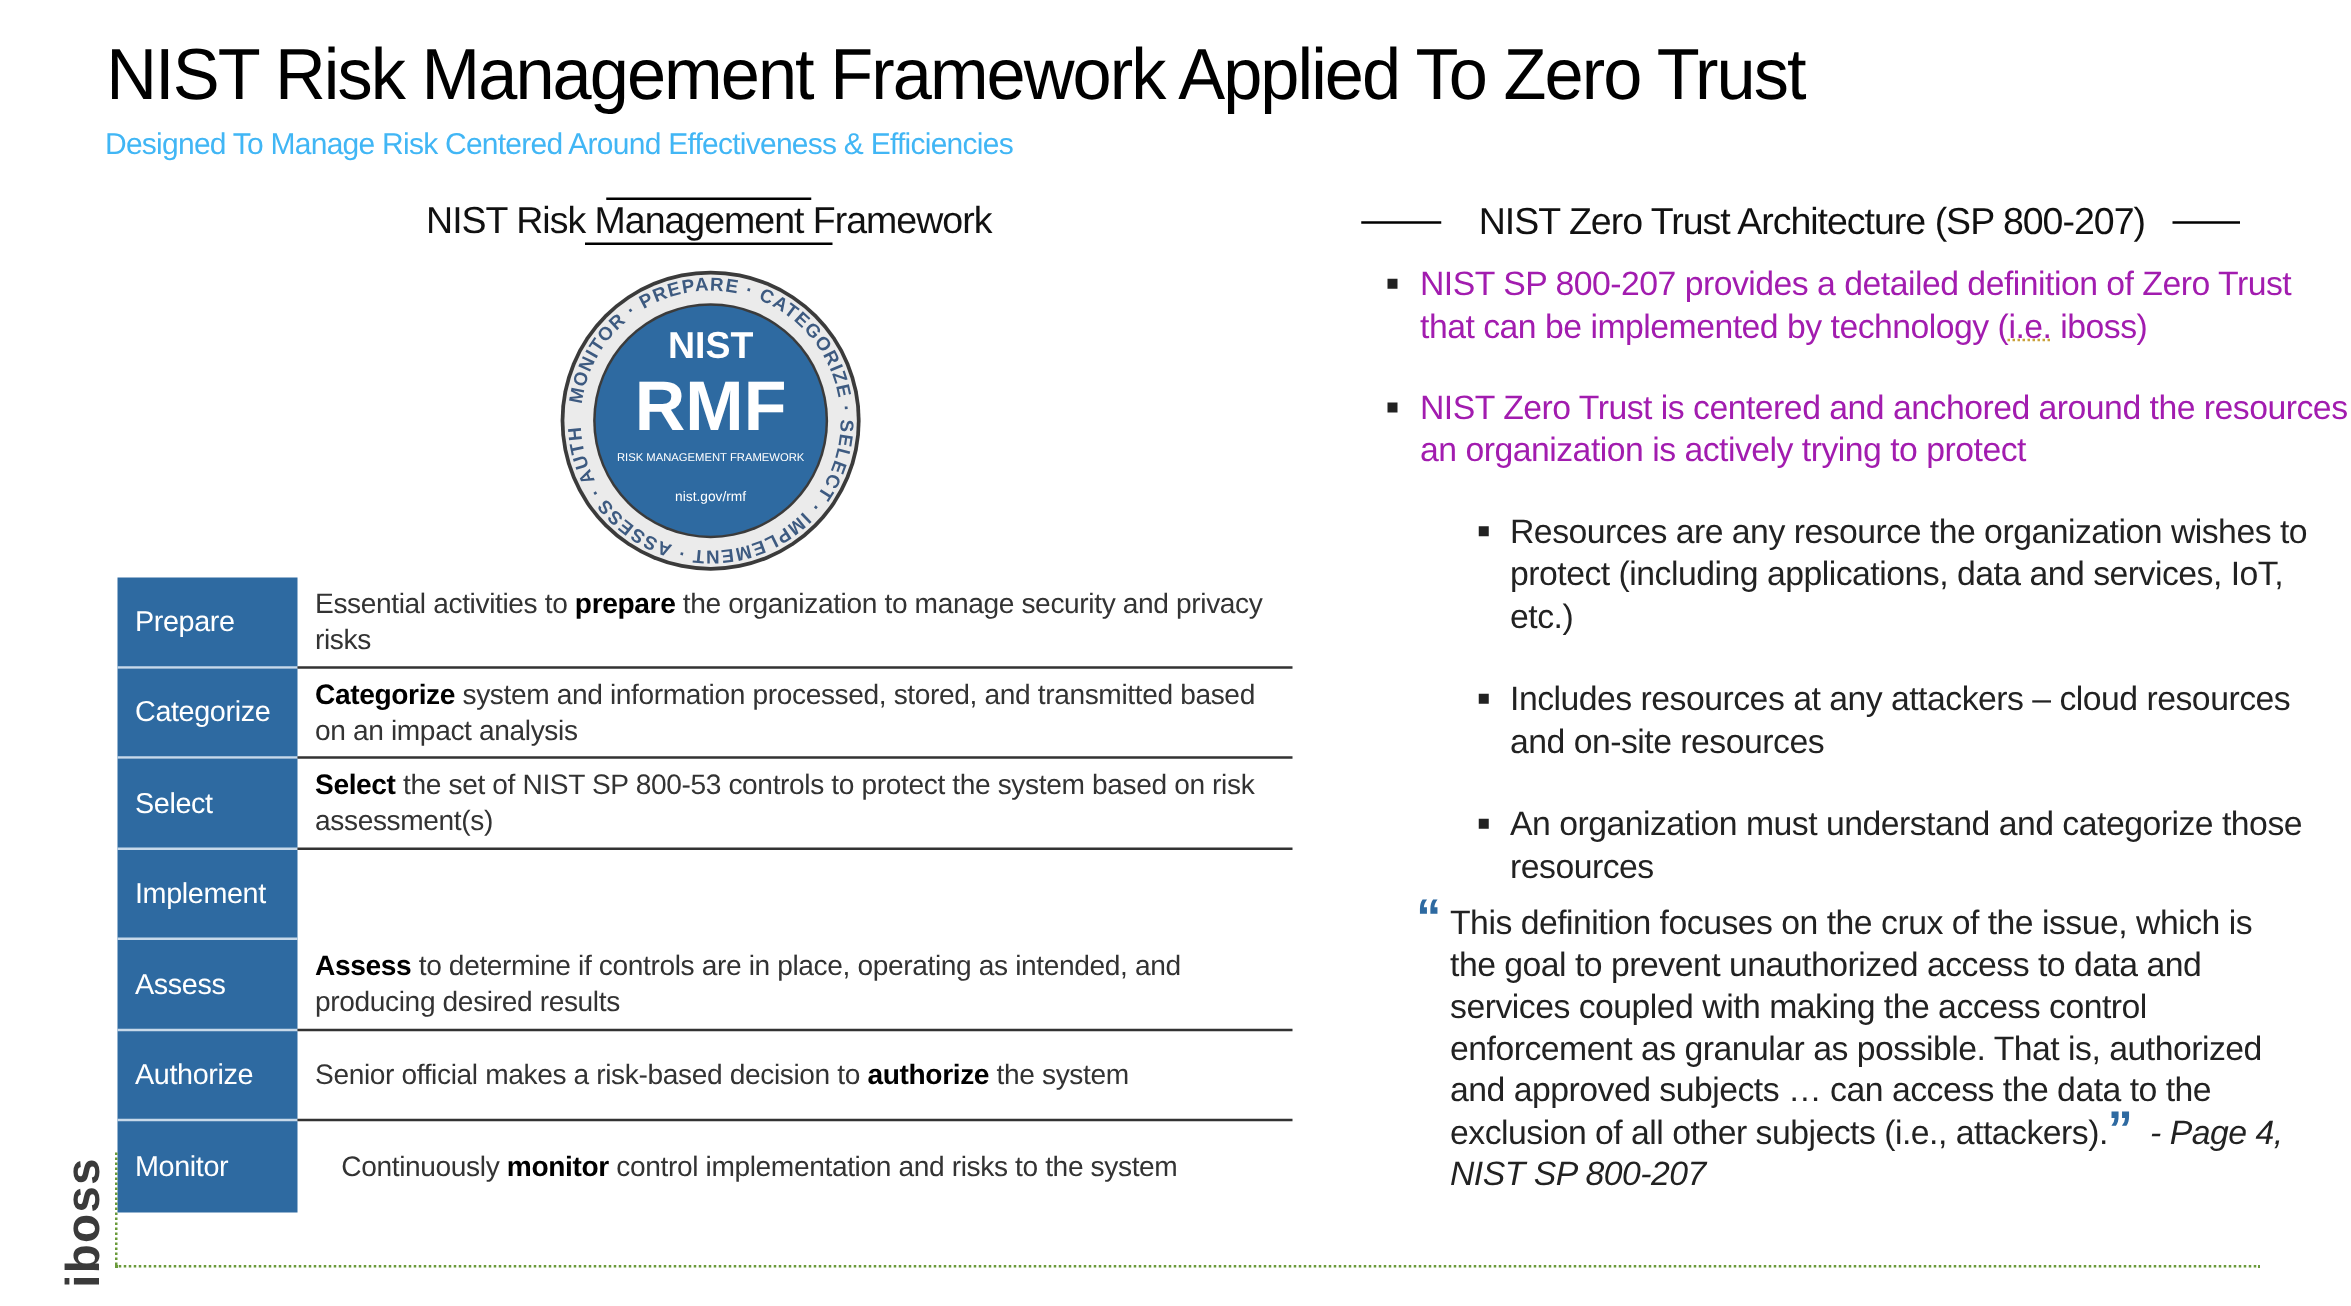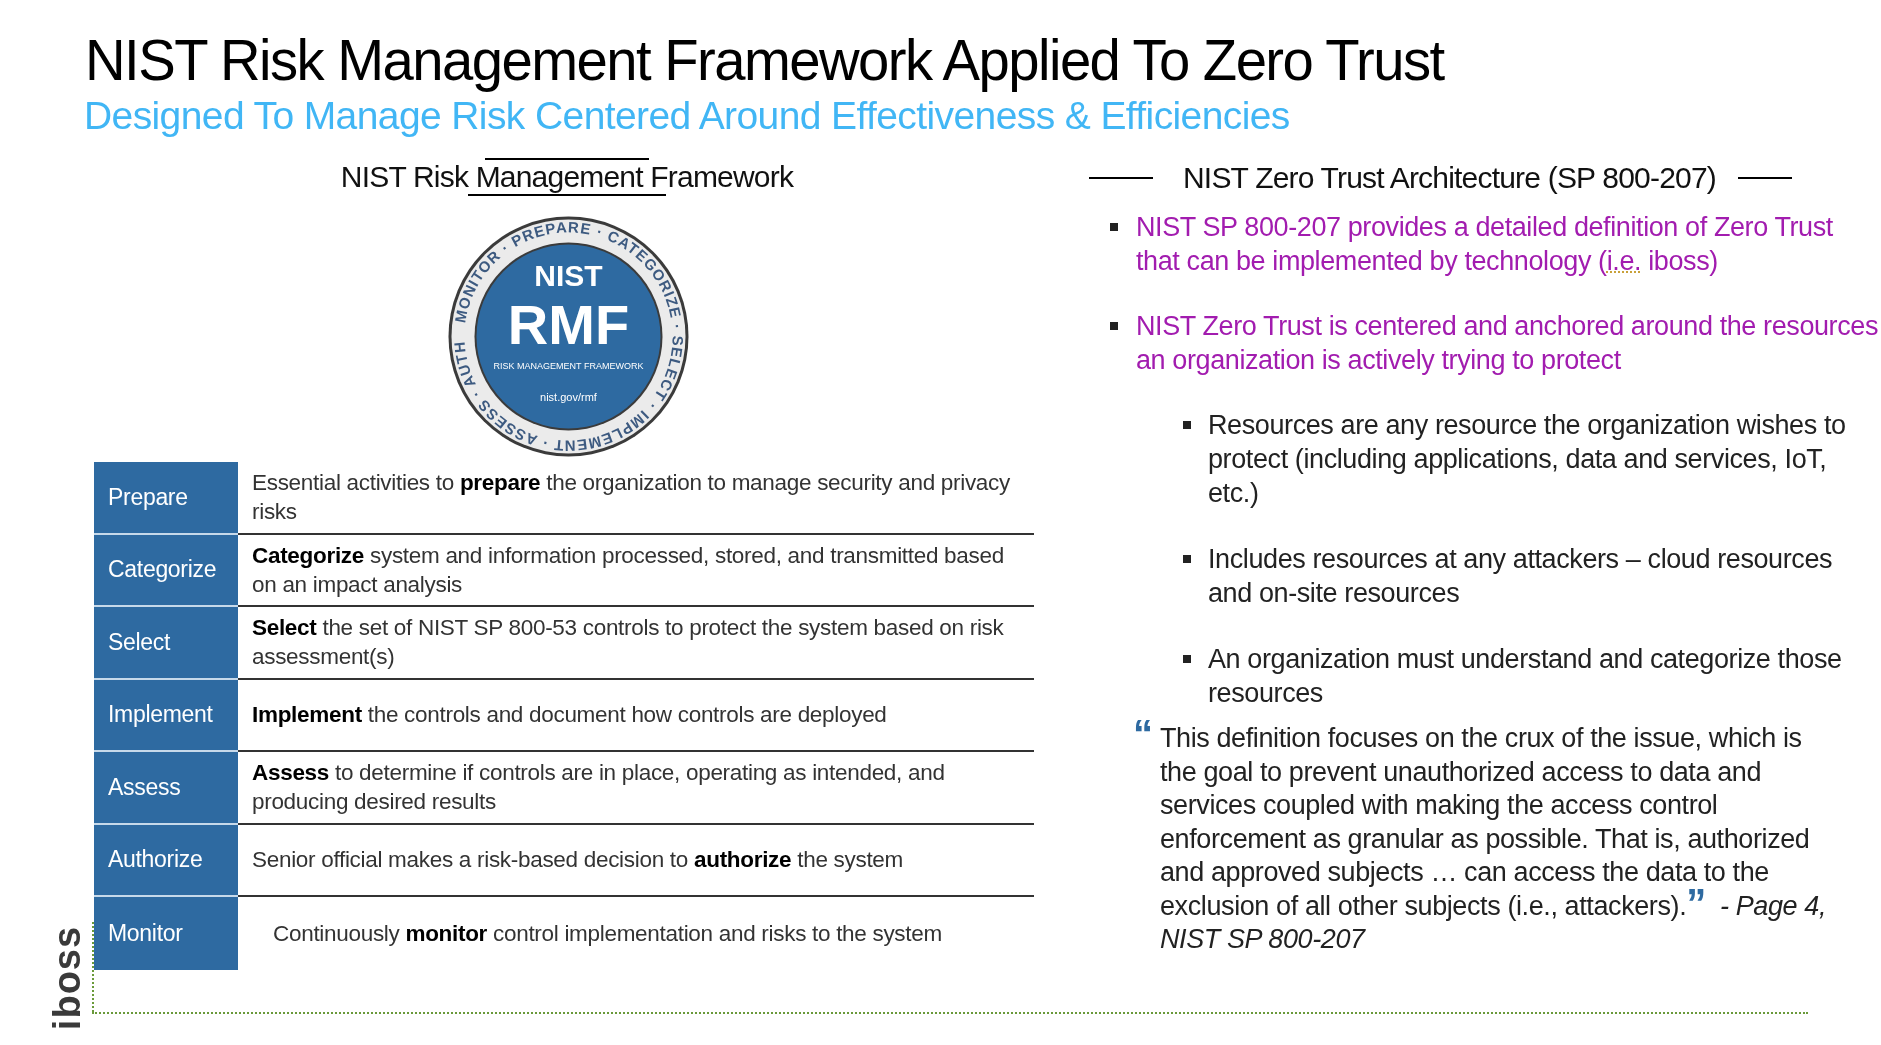--- a/index.html
+++ b/index.html
@@ -7,21 +7,21 @@
     width:1881px; height:1045px; position:relative; overflow:hidden;
     background:#ffffff; color:#1a1a1a;
     font-family:"Liberation Sans", sans-serif;
   }
   .abs { position:absolute; }
   .title {
     left:85px; top:26px; font-size:58px; line-height:68px; color:#000;
     letter-spacing:-1.6px; white-space:nowrap; transform:scaleX(0.97); transform-origin:left top;
   }
   .subtitle {
-    left:84px; top:96px; font-size:39px; line-height:40px; color:#41b6f5;
+    left:84px; top:96px; font-size:24px; line-height:40px; color:#41b6f5;
     letter-spacing:-0.6px; white-space:nowrap;
   }
   .sec-head { top:158px; height:40px; display:flex; align-items:center; }
   .sec-head .line { height:2px; background:#000; flex:none; }
   .sec-head .txt { font-size:30px; color:#111; white-space:nowrap; letter-spacing:-0.8px; flex:none; }
   .left-head { left:94px; width:946px;flex-direction:column; }
   .right-head { left:1089px; width:760px; }
 
   .rmf-logo { left:446px; top:214px; width:245px; height:245px; }
 
@@ -104,23 +104,20 @@
       </div>
   </div>
   <div class="rmf-row">
     <div class="phase">Select</div>
     <div class="desc">
         <span><span></span><b>Select</b><span> the set of NIST SP 800-53 controls to protect the system based on risk assessment(s)</span></span>
       </div>
   </div>
   <div class="rmf-row">
     <div class="phase">Implement</div>
-    <div class="desc">
-        <span><span></span><b>Implement</b><span> the controls and document how controls are deployed</span></span>
-      </div>
   </div>
   <div class="rmf-row">
     <div class="phase">Assess</div>
     <div class="desc">
         <span><span></span><b>Assess</b><span> to determine if controls are in place, operating as intended, and producing desired results</span></span>
       </div>
   </div>
   <div class="rmf-row">
     <div class="phase">Authorize</div>
     <div class="desc">

